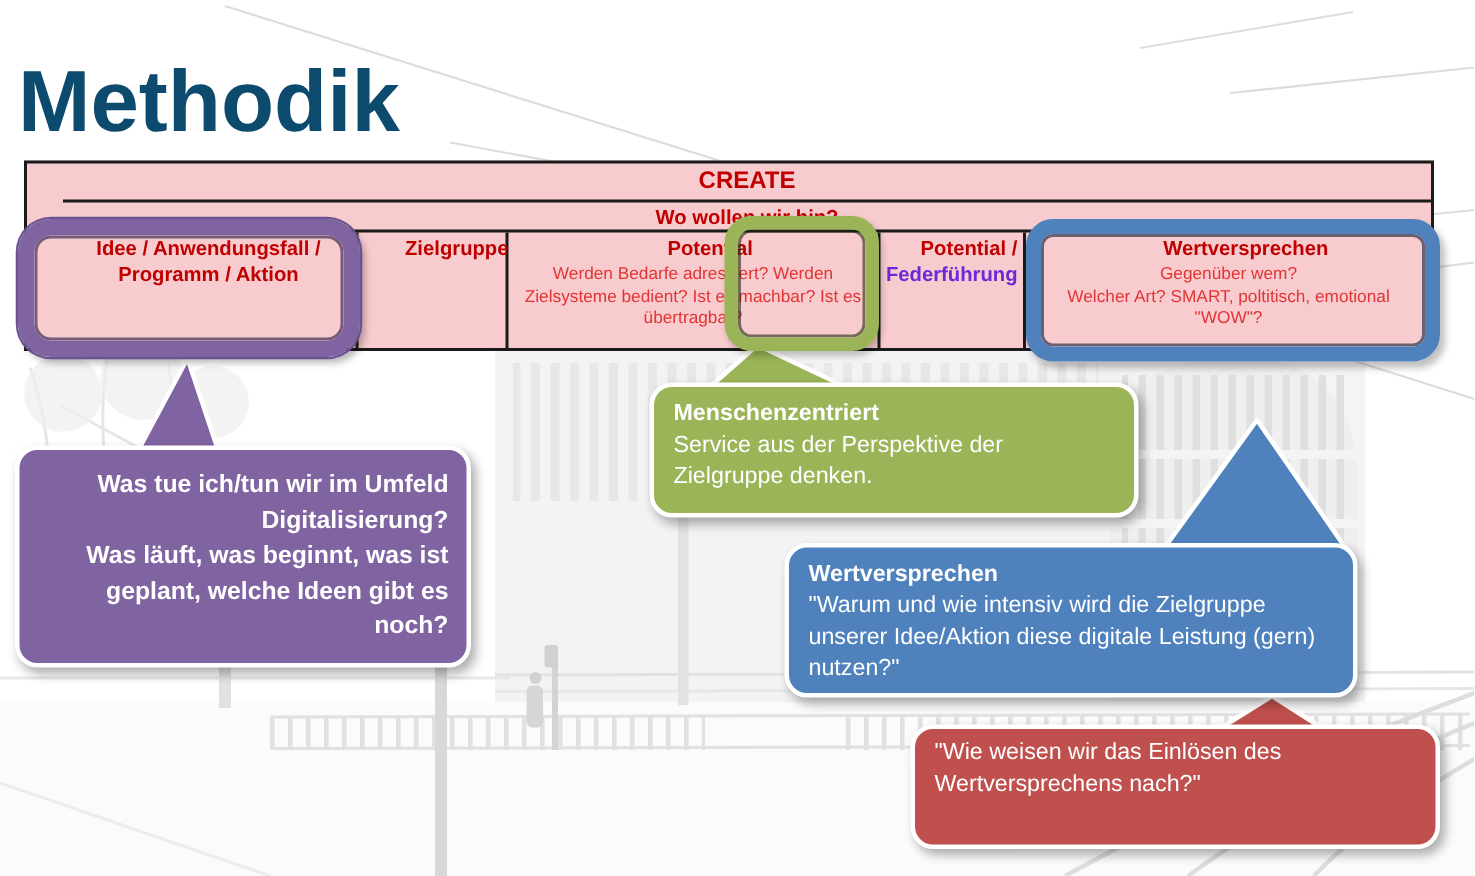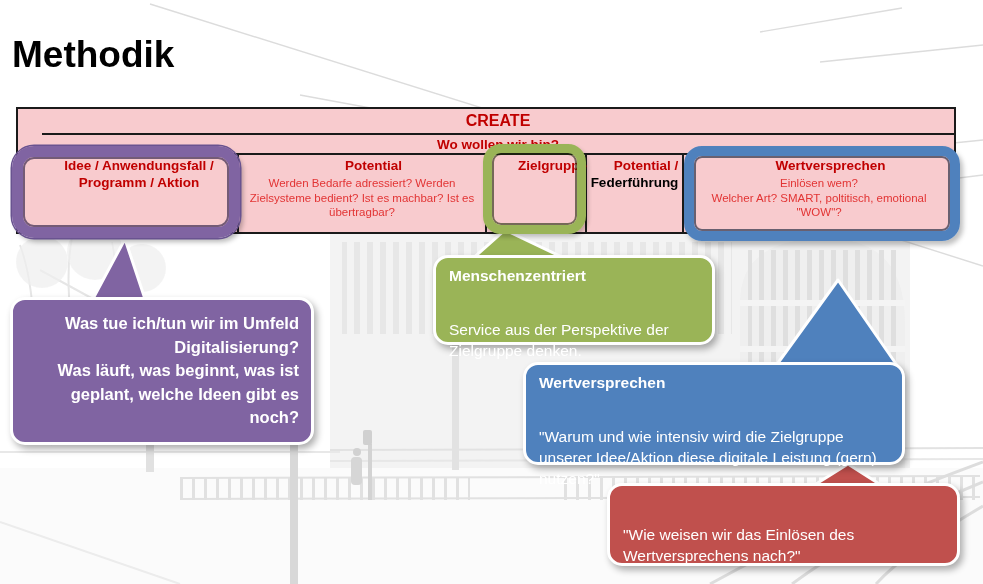--- a/index.html
+++ b/index.html
@@ -5,21 +5,21 @@
   html,body{margin:0;padding:0;background:#fff;}
   #slide{
     position:relative;width:983px;height:584px;overflow:hidden;background:#ffffff;
     font-family:"Liberation Sans",sans-serif;
   }
   
   #bg{position:absolute;left:0;top:0;z-index:1;}
   
   .slide-title{
     position:absolute;left:12px;top:34px;z-index:6;
-    font-size:37px;font-weight:bold;color:#000000;letter-spacing:0px;
+    font-size:58px;font-weight:bold;color:#0c4a6e;letter-spacing:0px;
   }
   .logo{position:absolute;right:6px;top:8px;width:200px;height:62px;z-index:6;}
   .logo-city{
     position:absolute;left:0px;top:18px;width:140px;
     font-family:"Liberation Serif",serif;font-size:37px;color:#1e1e1e;
   }
   .logo-tag{
     position:absolute;left:96px;top:8px;
     font-family:"Liberation Serif",serif;font-size:19px;font-weight:600;color:#a32433;
   }
@@ -33,21 +33,21 @@
   .trow{display:flex;align-items:center;justify-content:center;margin-left:24px;}
   .trow-header{height:24px;border-bottom:2px solid #1a1a1a;font-size:16px;font-weight:bold;color:#c00000;}
   .trow-sub{height:18px;border-bottom:2px solid #1a1a1a;font-size:13.5px;font-weight:bold;color:#c00000;}
   .tcols{display:flex;height:77px;}
   .tcell{
     box-sizing:border-box;border-right:2px solid #1a1a1a;height:100%;
     padding:3px 8px 0 8px;text-align:center;
   }
   .tcell:last-child{border-right:none;}
   .tcell-title{font-size:13.5px;font-weight:bold;color:#c00000;line-height:1.25;margin-left:23px;}
-  .tcell-title-black{font-size:13.5px;font-weight:bold;color:#000000;line-height:1.25;}
+  .tcell-title-black{font-size:13.5px;font-weight:bold;color:#6d28d9;line-height:1.25;}
   .tcell-sub{font-size:11.5px;color:#e23434;line-height:1.28;margin-top:1px;}
   .preline{white-space:pre-line;}
   
   .ring{position:absolute;z-index:4;box-sizing:border-box;background:transparent;}
   .ring-purple{
     left:12px;top:146px;width:228px;height:92px;border:11px solid #8064a2;border-radius:22px;
     box-shadow:0 0 0 1.5px #695390, inset 0 0 0 2px rgba(45,30,70,.65), 3px 4px 5px rgba(0,0,0,.28);
   }
   .ring-green{
     left:483px;top:144px;width:103px;height:90px;border:9px solid #9ab457;border-radius:18px;
@@ -62,25 +62,25 @@
   .bubble{
     position:absolute;z-index:5;box-sizing:border-box;color:#fff;
     border:3px solid #ffffff;border-radius:15px;
     box-shadow:3px 4px 7px rgba(0,0,0,.32);
   }
   .bubble-purple{
     left:10px;top:297px;width:304px;height:148px;background:#8064a2;
     display:flex;align-items:center;justify-content:center;text-align:right;
     font-size:16.5px;font-weight:bold;line-height:1.42;padding:6px 12px;
   }
-  .bubble-green{left:433px;top:255px;width:282px;height:90px;background:#9ab457;padding:8px 13px;}
+  .bubble-green{left:433px;top:255px;width:326px;height:90px;background:#9ab457;padding:8px 13px;}
   .bubble-blue{left:523px;top:362px;width:382px;height:103px;background:#4f81bd;padding:8px 13px;}
   .bubble-red{left:607px;top:483px;width:353px;height:83px;background:#c0504d;padding:6px 13px;}
   .bubble-title{font-size:15.5px;font-weight:bold;line-height:1.35;}
-  .bubble-body{font-size:15.5px;line-height:1.35;margin-top:33px;}
+  .bubble-body{font-size:15.5px;line-height:1.35;}
 </style>
 </head>
 <body>
 
 <div id="slide">
 
   <svg id="bg" width="983" height="584" viewBox="0 0 983 584">
     <defs>
       <pattern id="slats" width="13" height="20" patternUnits="userSpaceOnUse">
         <rect x="3" y="0" width="6" height="20" fill="#e3e3e3"></rect>
@@ -153,34 +153,34 @@
 
 
   <div class="methodik-table">
     <div class="trow trow-header">CREATE</div>
     <div class="trow trow-sub">Wo wollen wir hin?</div>
     <div class="tcols">
       <div class="tcell" style="width:221px;">
         <div class="tcell-title preline">Idee / Anwendungsfall /
 Programm / Aktion</div>
       </div>
+      <div class="tcell" style="width:100px;">
+        <div class="tcell-title">Zielgruppe</div>
+      </div>
       <div class="tcell" style="width:248px;">
         <div class="tcell-title">Potential</div>
         <div class="tcell-sub">Werden Bedarfe adressiert? Werden Zielsysteme bedient? Ist es machbar? Ist es übertragbar?</div>
       </div>
-      <div class="tcell" style="width:100px;">
-        <div class="tcell-title">Zielgruppe</div>
-      </div>
       <div class="tcell" style="width:97px;padding-left:2px;padding-right:2px;">
         <div class="tcell-title">Potential /</div>
         <div class="tcell-title-black">Federführung</div>
       </div>
       <div class="tcell" style="flex:1;">
         <div class="tcell-title">Wertversprechen</div>
-        <div class="tcell-sub preline">Einlösen wem?
+        <div class="tcell-sub preline">Gegenüber wem?
 Welcher Art? SMART, poltitisch, emotional "WOW"?</div>
       </div>
     </div>
   </div>
 
   <svg id="tails" width="983" height="584" viewBox="0 0 983 584">
     <polygon points="125,239 88,308 148,308" fill="#8064a2" stroke="#ffffff" stroke-width="3" stroke-linejoin="round"></polygon>
     <polygon points="505,230 462,268 585,268" fill="#9ab457" stroke="#ffffff" stroke-width="3" stroke-linejoin="round"></polygon>
     <polygon points="838,280 770,374 903,374" fill="#4f81bd" stroke="#ffffff" stroke-width="3" stroke-linejoin="round"></polygon>
     <polygon points="848,464 800,494 895,494" fill="#c0504d" stroke="#ffffff" stroke-width="3" stroke-linejoin="round"></polygon>

